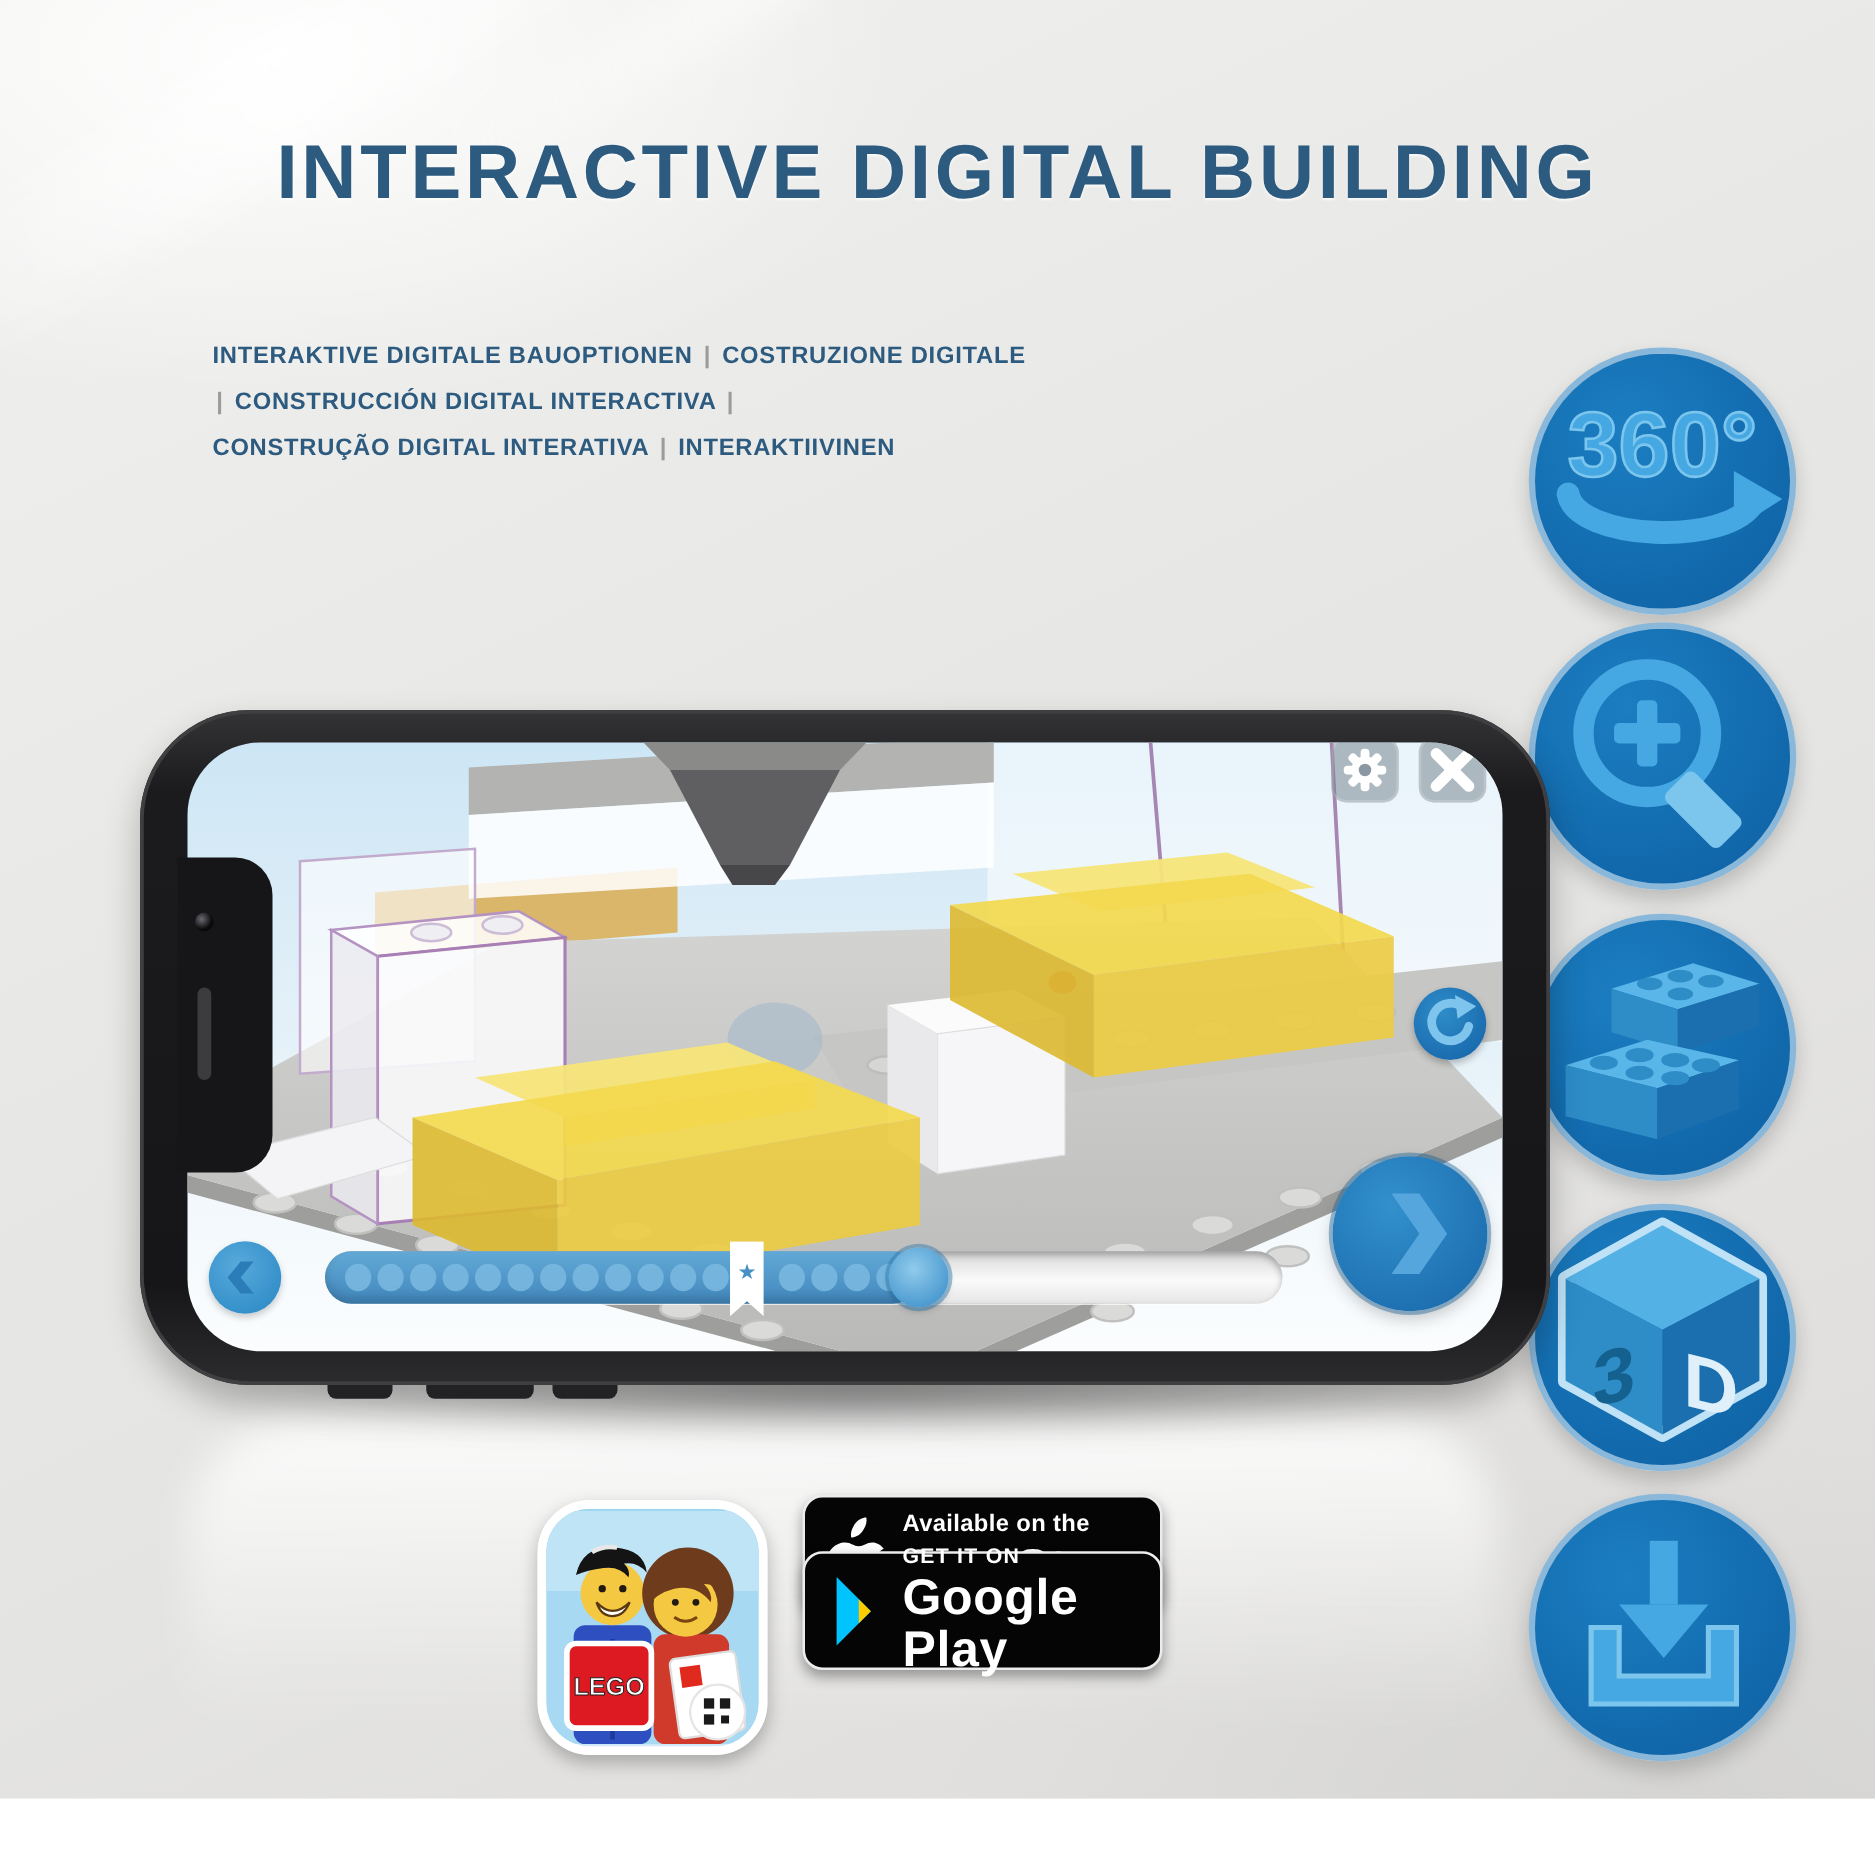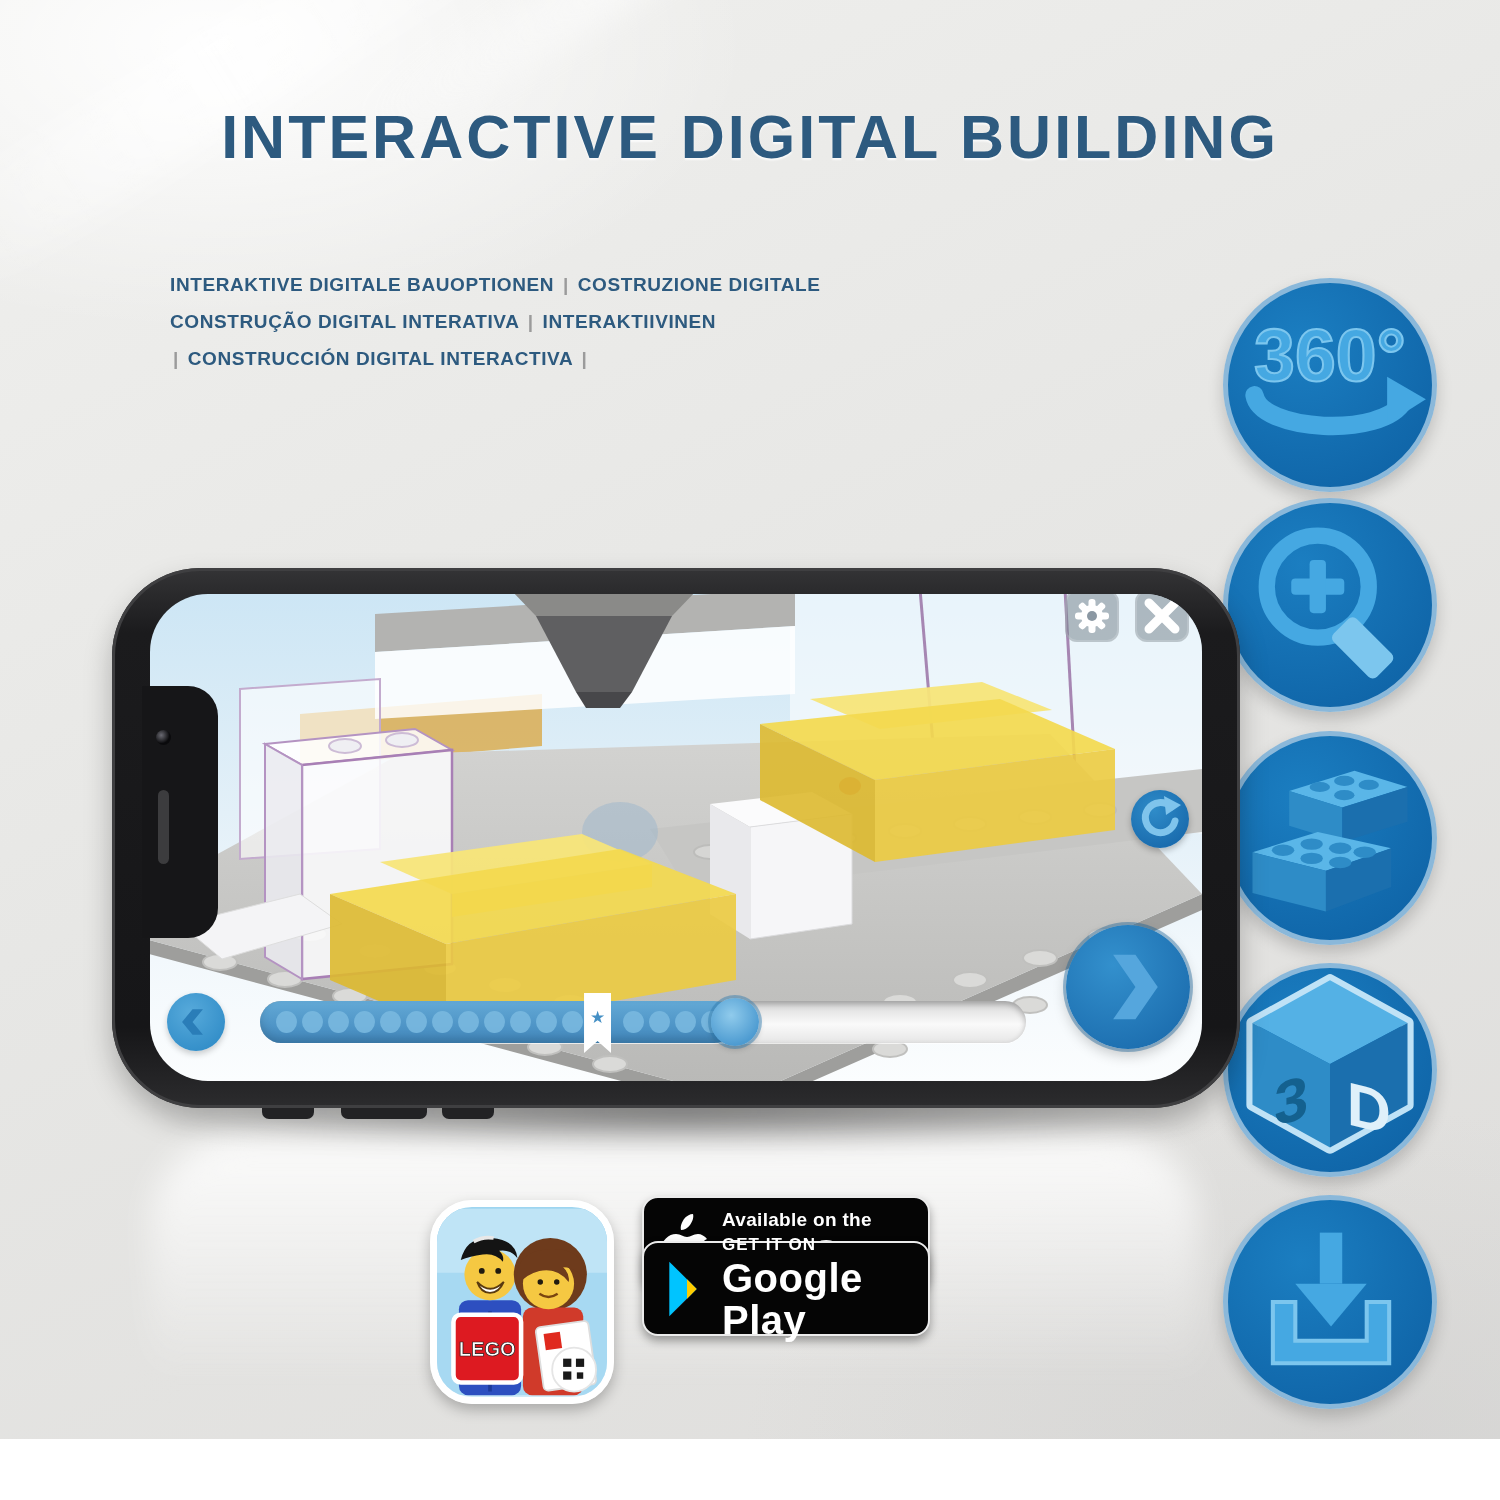--- a/index.html
+++ b/index.html
@@ -98,22 +98,22 @@
 <body>
 
 <div class="canvas">
   <div class="streak s1"></div>
   <div class="streak s2"></div>
 
   <div class="page-title">INTERACTIVE DIGITAL BUILDING</div>
 
   <div class="subtitle">
     <div class="pipe-style">INTERAKTIVE DIGITALE BAUOPTIONEN <span class="pipe">|</span> COSTRUZIONE DIGITALE</div>
+    <div class="pipe-style"><span class="pipe">|</span> CONSTRUCCIÓN DIGITAL INTERACTIVA <span class="pipe">|</span></div>
     <div class="pipe-style">CONSTRUÇÃO DIGITAL INTERATIVA <span class="pipe">|</span> INTERAKTIIVINEN</div>
-    <div class="pipe-style"><span class="pipe">|</span> CONSTRUCCIÓN DIGITAL INTERACTIVA <span class="pipe">|</span></div>
   </div>
 
   <div class="feature-circle fc1">
     <svg viewBox="0 0 100 100">
       <text x="50" y="48" text-anchor="middle" font-size="36" font-weight="bold" fill="#45a8e2" stroke="#7cc6ee" stroke-width="1">360°</text>
       <path d="M13 55 C 16 73, 76 76, 86 58" stroke="#45a8e2" stroke-width="9" fill="none" stroke-linecap="round"></path>
       <polygon points="78,46 97,57 78,69" fill="#45a8e2"></polygon>
     </svg>
   </div>
   <div class="feature-circle fc2">

